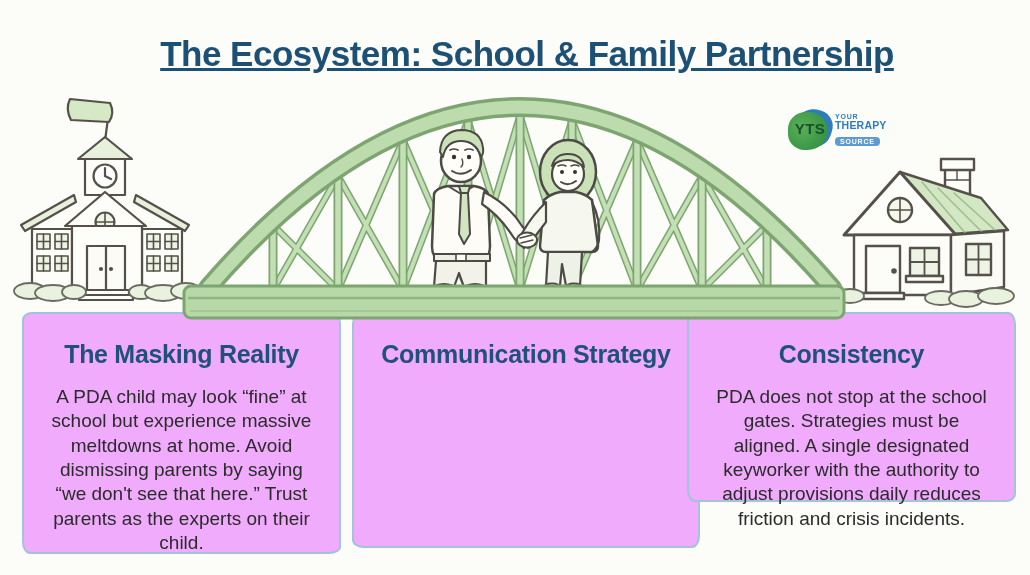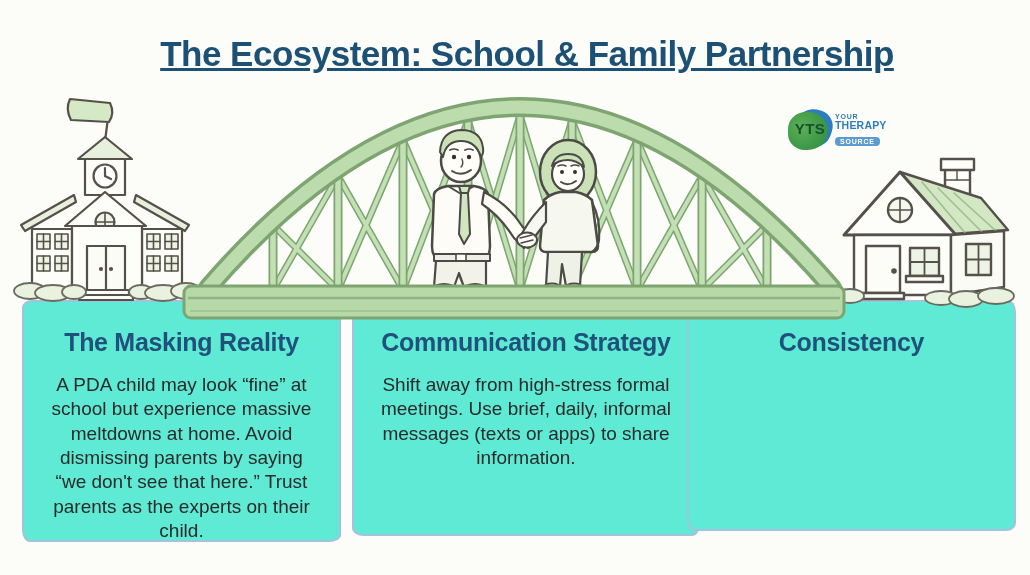--- a/index.html
+++ b/index.html
@@ -32,28 +32,28 @@
     position:absolute;left:2px;top:11px;width:40px;text-align:center;
     color:#14532d;font-weight:bold;font-size:15px;letter-spacing:0.5px;
   }
   .logo-words{margin-left:3px;line-height:1;}
   .logo-w1{font-size:7px;font-weight:bold;color:#2e7cc0;letter-spacing:0.8px;}
   .logo-w2{font-size:10.5px;font-weight:bold;color:#2e7cc0;letter-spacing:0.2px;margin-top:0;}
   .logo-w3{display:inline-block;font-size:7px;font-weight:bold;color:#ffffff;background:#5b9bd0;border-radius:4px;padding:1px 5px 1px 5px;margin-top:1px;letter-spacing:0.8px;}
 
   
   .card{
-    position:absolute;top:300px;z-index:1;
-    background:#5eead4;
+    position:absolute;top:312px;z-index:1;
+    background:#f0abfc;
     border:2.5px solid #a3c2dc;
     box-sizing:border-box;
   }
   .card1{left:22px;width:319px;height:242px;border-radius:10px 7px 12px 8px / 8px 12px 7px 12px;}
   .card2{left:352px;width:348px;height:236px;border-radius:8px 12px 8px 12px / 12px 8px 12px 8px;}
-  .card3{left:687px;width:329px;height:231px;border-radius:12px 8px 10px 8px / 8px 12px 8px 12px;}
+  .card3{left:687px;width:329px;height:190px;border-radius:12px 8px 10px 8px / 8px 12px 8px 12px;}
   .card h2{
     margin:26px 6px 13px 6px;text-align:center;
     font-size:25px;font-weight:bold;color:#20517a;letter-spacing:-0.3px;
   }
   .card p{
     margin:16px;padding:0 9px;text-align:center;
     font-size:19px;line-height:1.28;color:#2b2b2b;
   }
 </style>
 </head>
@@ -241,20 +241,20 @@
     </div>
   </div>
 
   <div class="card card1">
     <h2>The Masking Reality</h2>
     <p>A PDA child may look “fine” at school but experience massive meltdowns at home. Avoid dismissing parents by saying “we don't see that here.” Trust parents as the experts on their child.</p>
   </div>
 
   <div class="card card2">
     <h2>Communication Strategy</h2>
-    <p>Shift away from high-stress formal meetings. Use brief, daily, informal messages (texts or apps) to share information.</p>
   </div>
 
   <div class="card card3">
     <h2>Consistency</h2>
+    <p>PDA does not stop at the school gates. Strategies must be aligned. A single designated keyworker with the authority to adjust provisions daily reduces friction and crisis incidents.</p>
   </div>
 
 </div>
 
 </body></html>

